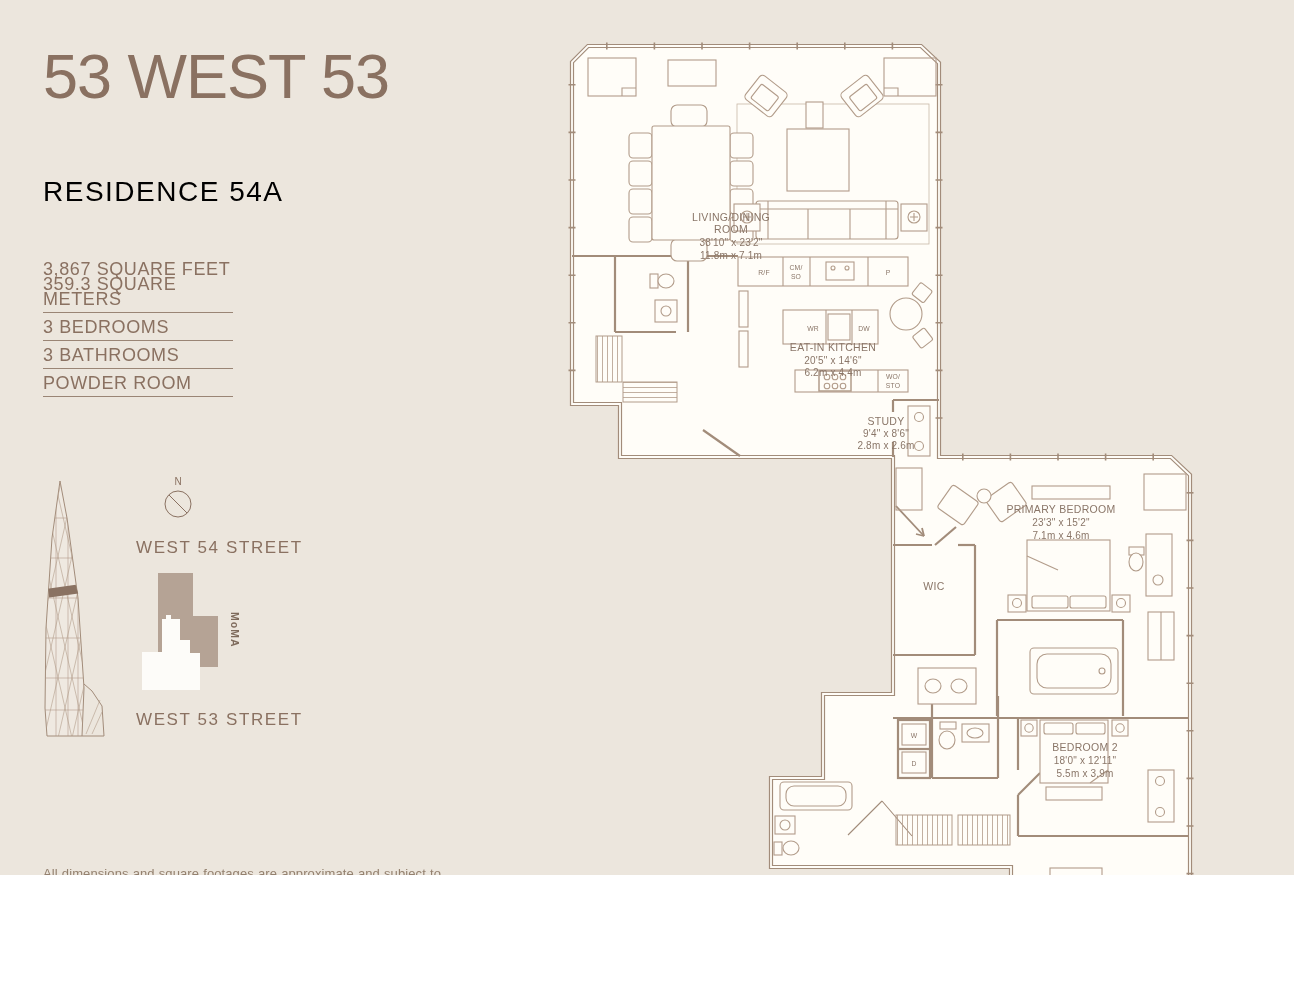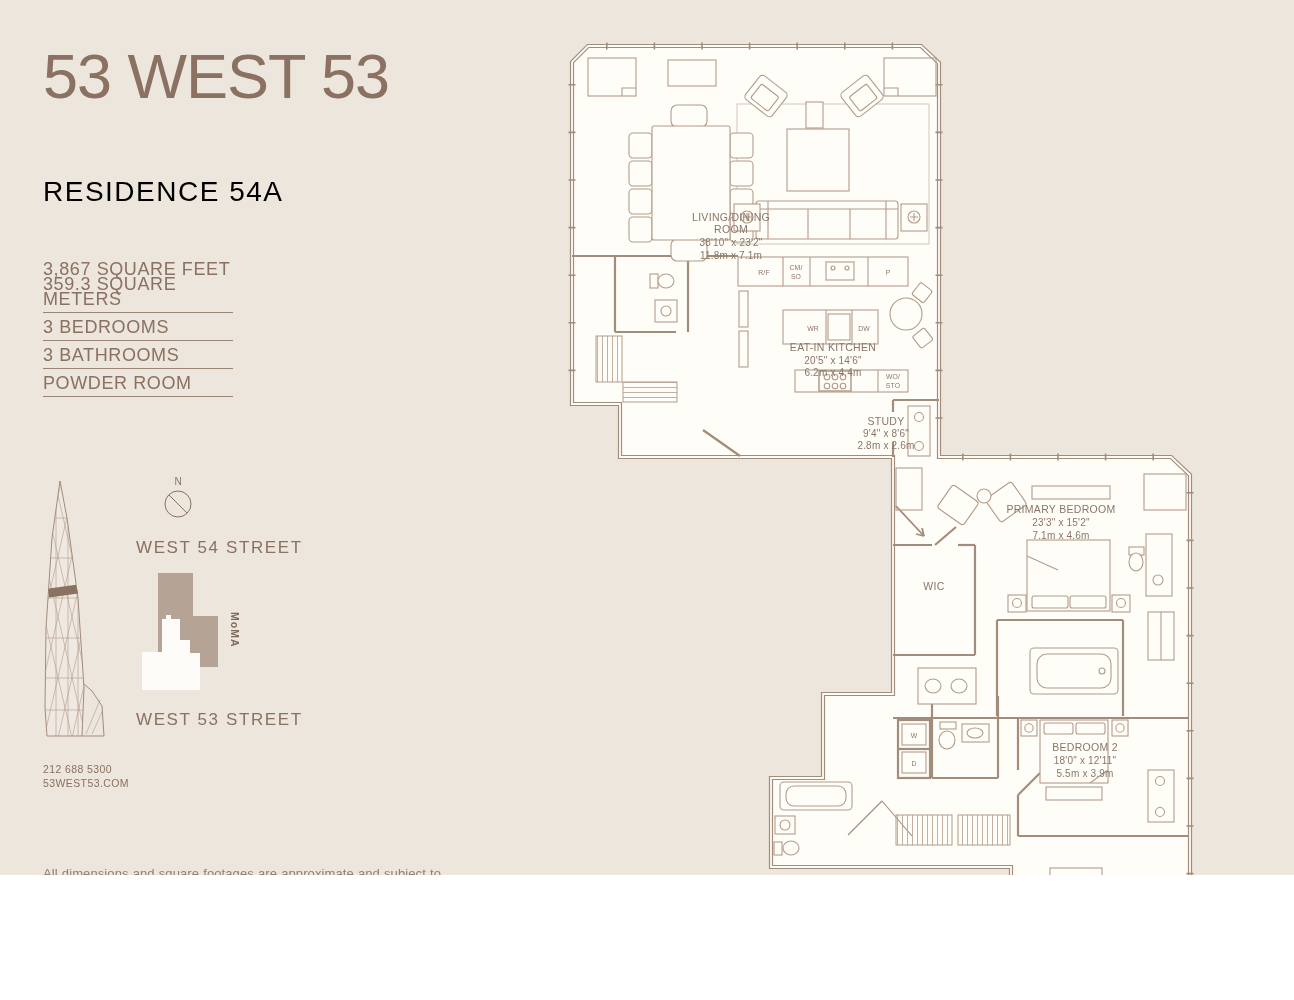--- a/index.html
+++ b/index.html
@@ -100,24 +100,20 @@
   <svg class="abs" style="left:135px;top:565px" width="90" height="130" viewBox="135 565 90 130">
     <path d="M158,573 H193 V616 H218 V667 H200 V690 H158 Z" fill="#B5A395"></path>
     <path d="M142,652 V690 H200 V653 H190 V640 H180 V619 H171 V615 H166 V619 H162 V652 Z" fill="#FDFCF9"></path>
   </svg>
 
   <div id="moma" class="abs">MoMA</div>
 
   <div class="abs street" style="left:136px;top:710px">WEST 53 STREET</div>
 
   <div id="contact" class="abs">
-    <div class="grp">
-      <div>212 688 5300</div>
-      <div>53WEST53.COM</div>
-    </div>
   </div>
 
   <div id="legal" class="abs">All dimensions and square footages are approximate and subject to normal construction variances and tolerances. Square footages exceed the usable floor area. Any depictions of personal or condominium property, including without limitation any interior furniture, equipment, decorations, finishes, fixtures, appliances, furnishings, closet fittings, and landscaping, are for illustrative purposes only and will not be included as part of the conveyance. Depicted placements of furniture are for illustrative purposes only and are not coordinated with building systems and/or structural elements. Sponsor reserves the right to make changes in accordance with the terms of the offering plan. Notwithstanding anything to the contrary, Sponsor makes no representations except as may be set forth in the offering plan. The complete offering terms are in an offering plan available from Sponsor. File No. CD14-0230. Sponsor: W2005/Hines West Fifty-Third Realty, LLC, 53 West 53rd Street, Unit 38C, New York, New York 10019. Equal Housing Opportunity.</div>
   <div id="nts" class="abs">NOT TO SCALE</div>
 
   <svg class="abs" style="left:0;top:0" width="1294" height="1000" viewBox="0 0 1294 1000">
     <defs>
       <pattern id="hv" width="5" height="8" patternUnits="userSpaceOnUse">
         <path d="M2.5,0 V8" stroke="#B29C8A" stroke-width="0.8"></path>
       </pattern>

